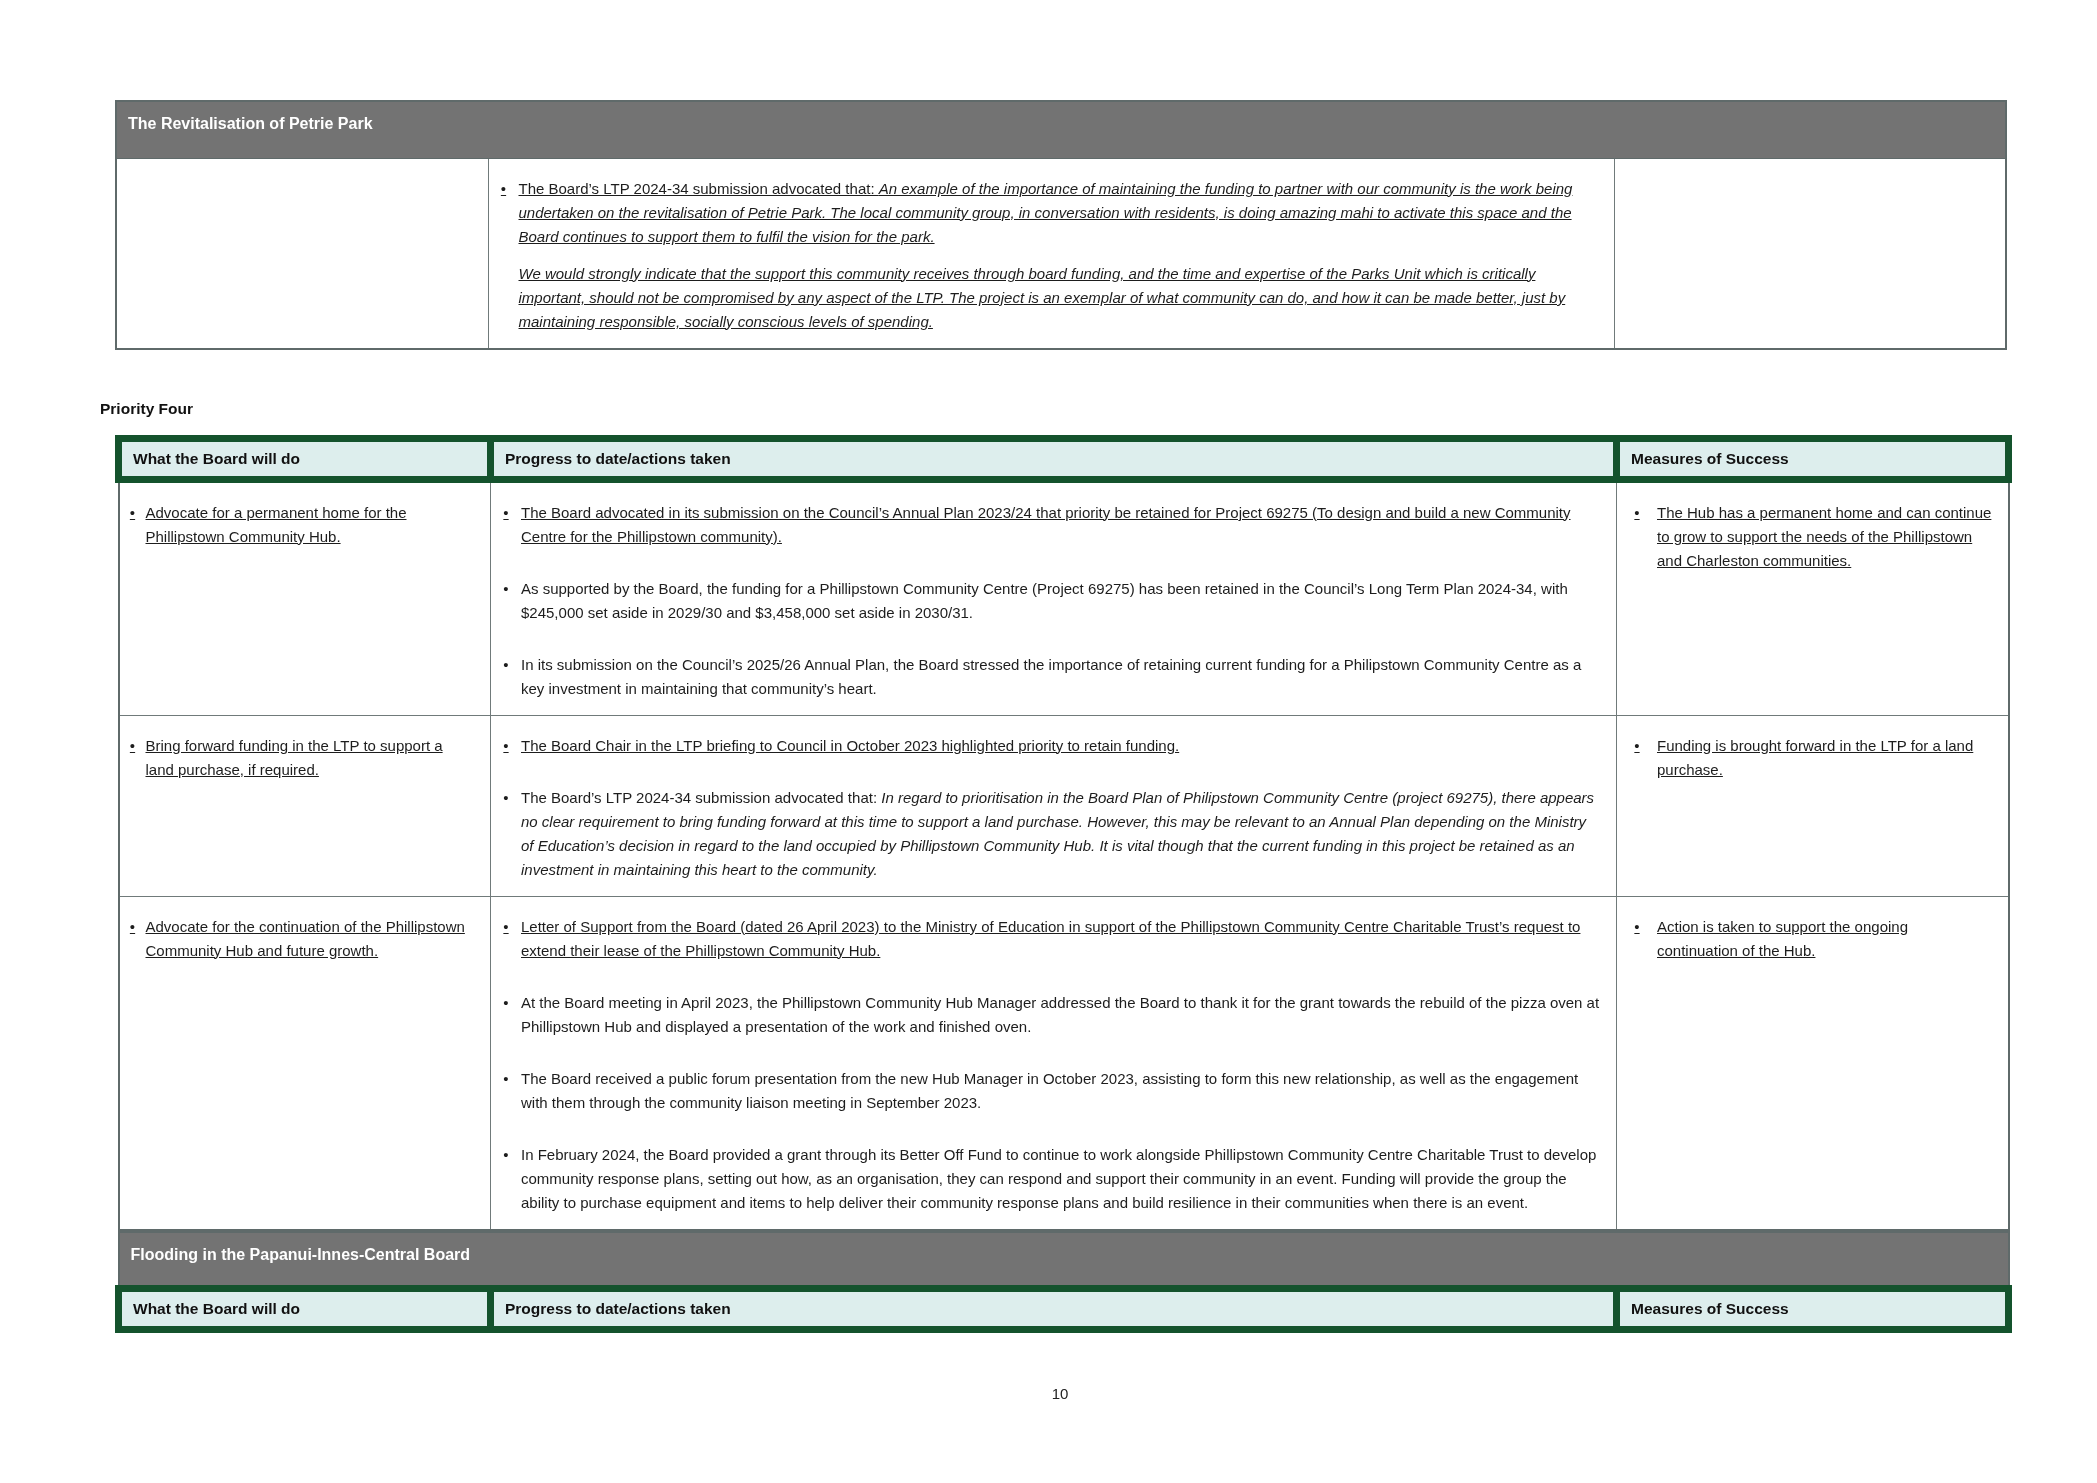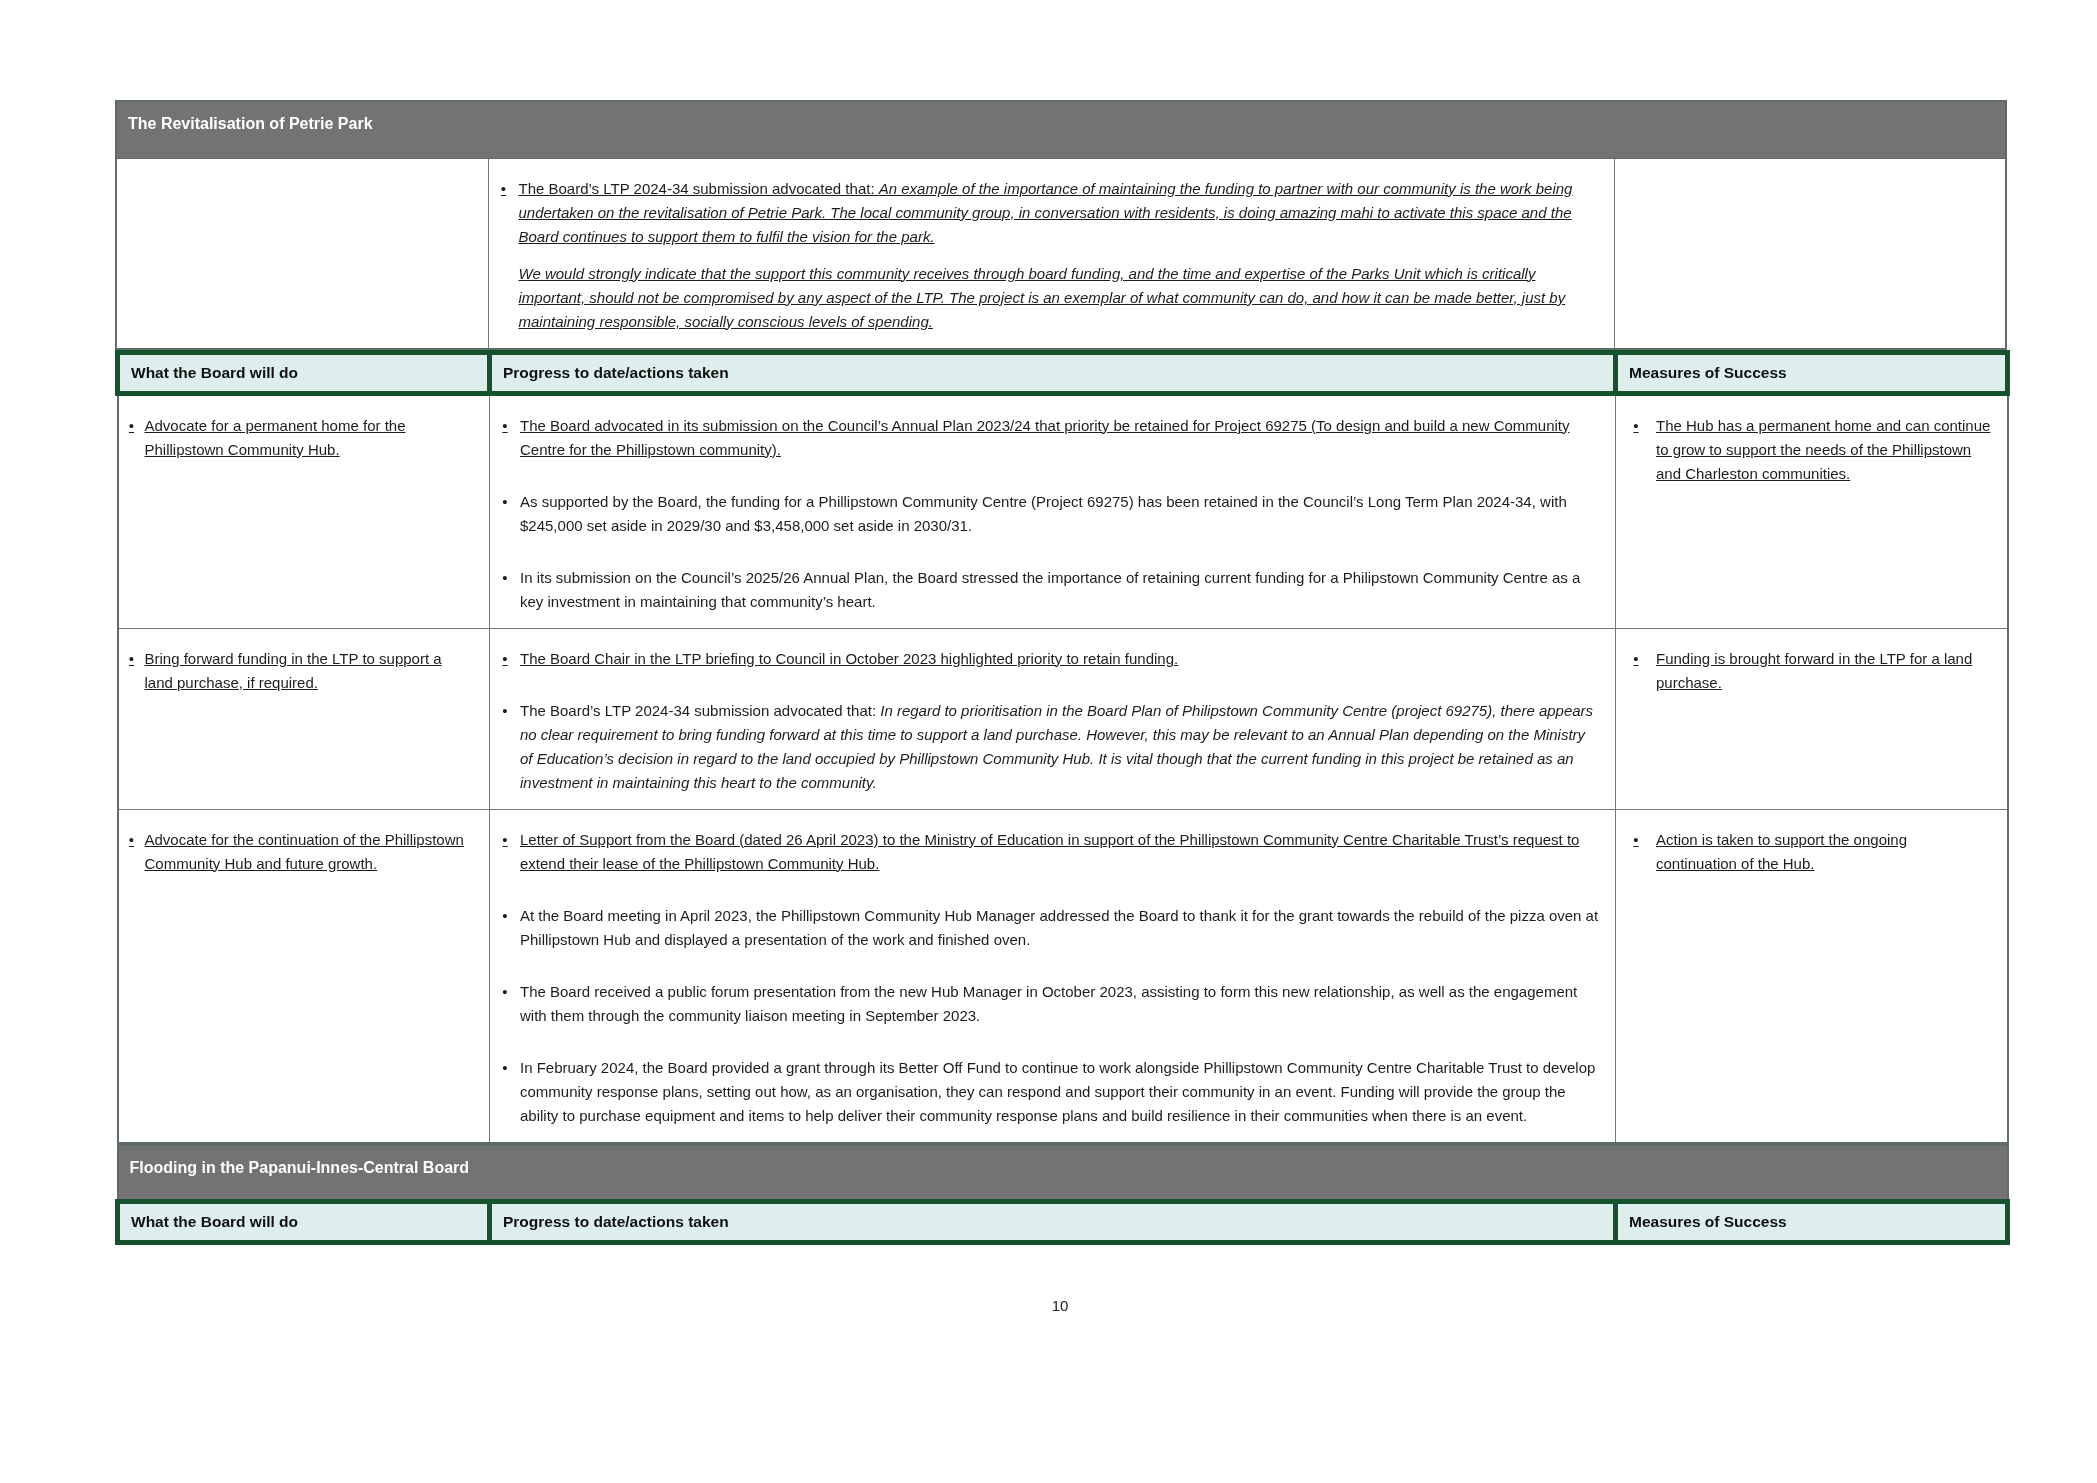--- a/index.html
+++ b/index.html
@@ -23,21 +23,21 @@
     font-weight:bold; font-size:16px;
     vertical-align:top; padding:13px 11px;
     height:57px; box-sizing:border-box;
     border:1px solid #5f6a6a;
   }
   th.col-head {
     background:#ddeeed; color:#111;
     font-weight:bold; font-size:15.5px; text-align:left;
     vertical-align:middle; padding:0 11px;
     height:41px; box-sizing:border-box;
-    border:5px solid #14532d;
+    border:7px solid #14532d;
   }
   td.cell {
     border:1px solid #707a7a;
     vertical-align:top;
     padding:12px 8px 14px 0;
     font-size:15px; line-height:1.6;
     box-sizing:border-box;
     background:#ffffff;
   }
   .bul { display:flex; margin-top:28px; }
@@ -83,20 +83,21 @@
               <div><span>The Board’s LTP 2024-34 submission advocated that: </span><span class="it">An example of the importance of maintaining the funding to partner with our community is the work being undertaken on the revitalisation of Petrie Park. The local community group, in conversation with residents, is doing amazing mahi to activate this space and the Board continues to support them to fulfil the vision for the park.</span></div>
               <div class="cont-para it">We would strongly indicate that the support this community receives through board funding, and the time and expertise of the Parks Unit which is critically important, should not be compromised by any aspect of the LTP. The project is an exemplar of what community can do, and how it can be made better, just by maintaining responsible, socially conscious levels of spending.</div>
             </div>
           </div>
         </td>
         <td class="cell"></td>
       </tr>
     </tbody>
   </table>
 
+  <h2 class="priority">Priority Four</h2>
 
   <table class="doc-table">
     <colgroup>
         <col class="c1">
         <col class="c2">
         <col class="c3">
       </colgroup>
     <tbody>
       <tr>
         <th class="col-head">What the Board will do</th>

